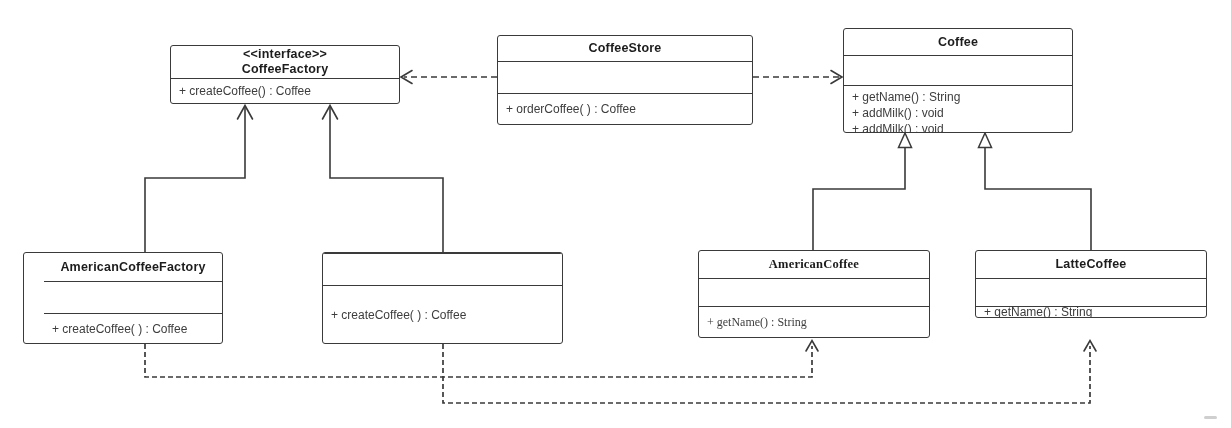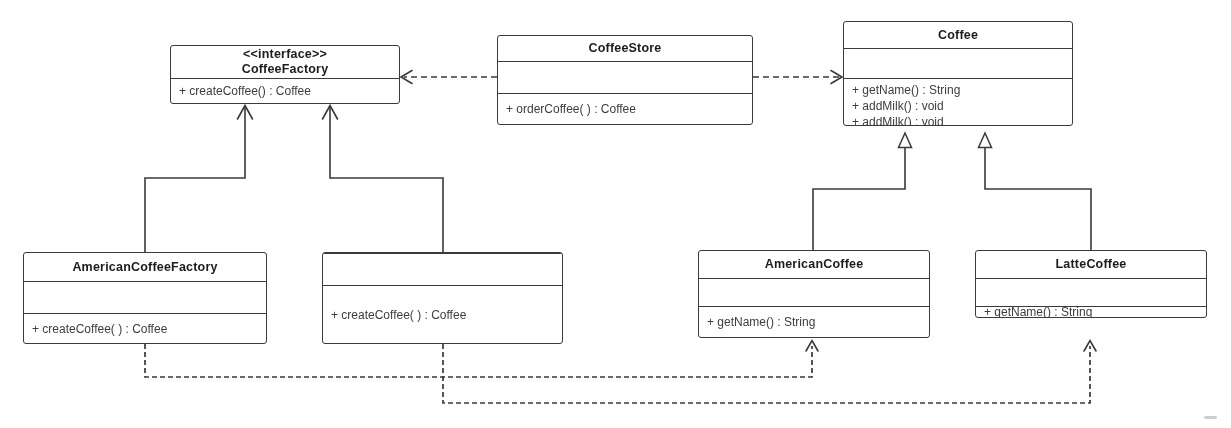--- a/index.html
+++ b/index.html
@@ -111,50 +111,50 @@
   <div class="uml-class" style="left:170px; top:45px; width:230px; height:59px;">
     <div class="title" style="height:32px;">
       <div>&lt;&lt;interface&gt;&gt;</div>
       <div>CoffeeFactory</div>
     </div>
     <div class="methods compartment">
       <div class="member">+ createCoffee() : Coffee</div>
     </div>
   </div>
 
-  <div class="uml-class" style="left:843px; top:21px; width:230px; height:105px;">
+  <div class="uml-class" style="left:843px; top:28px; width:230px; height:105px;">
     <div class="title" style="height:26px;">
       <div>Coffee</div>
     </div>
     <div class="attrs compartment" style="height:30px;"></div>
     <div class="methods compartment top-align">
       <div class="member">+ getName() : String</div>
       <div class="member">+ addMilk() : void</div>
       <div class="member">+ addMilk() : void</div>
     </div>
   </div>
 
-  <div class="uml-class" style="left:23px; top:252px; width:244px; height:92px;">
+  <div class="uml-class" style="left:23px; top:252px; width:200px; height:92px;padding-left:20px;">
     <div class="title" style="height:28px;">
       <div>AmericanCoffeeFactory</div>
     </div>
     <div class="attrs compartment" style="height:32px;"></div>
     <div class="methods compartment">
       <div class="member">+ createCoffee( ) : Coffee</div>
     </div>
   </div>
 
   <div class="uml-class" style="left:322px; top:252px; width:241px; height:92px;">
     <div class="attrs compartment" style="height:32px;"></div>
     <div class="methods compartment">
       <div class="member">+ createCoffee( ) : Coffee</div>
     </div>
   </div>
 
-  <div class="uml-class" style="left:698px; top:250px; width:232px; height:88px;">
+  <div class="uml-class" style="left:698px; top:250px; width:232px; height:88px;font-family:Liberation Serif, serif;">
     <div class="title" style="height:27px;">
       <div>AmericanCoffee</div>
     </div>
     <div class="attrs compartment" style="height:28px;"></div>
     <div class="methods compartment">
       <div class="member">+ getName() : String</div>
     </div>
   </div>
 
   <div class="uml-class" style="left:975px; top:250px; width:232px; height:68px;">

